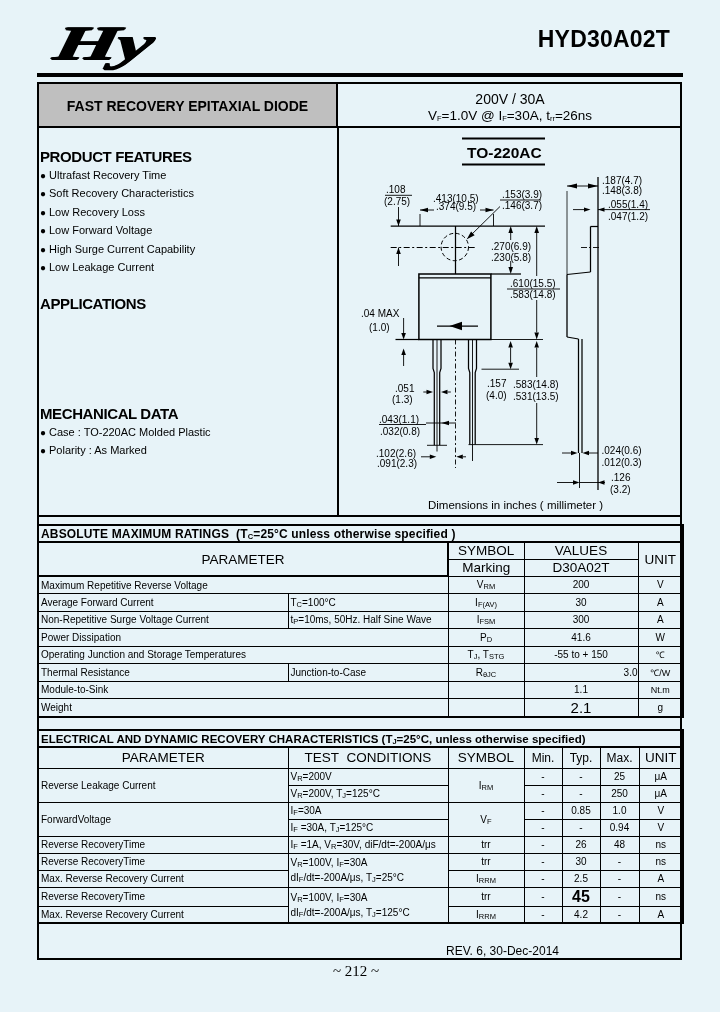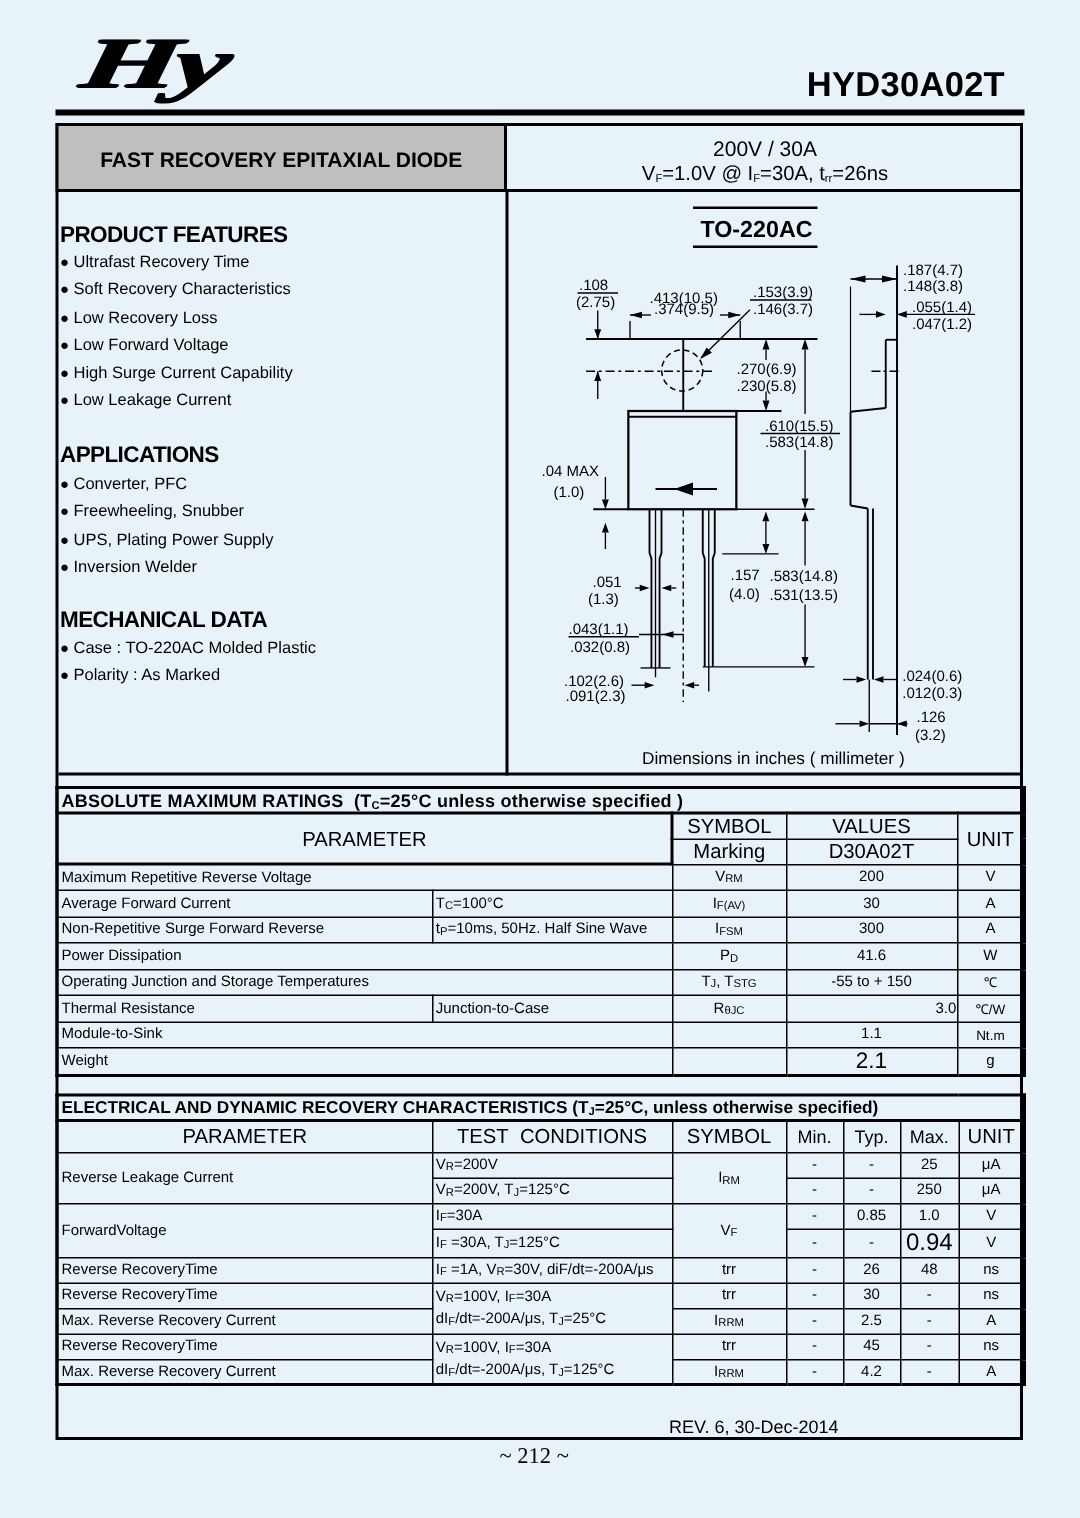--- a/index.html
+++ b/index.html
@@ -2,21 +2,21 @@
 <html><head>
 <meta charset="utf-8">
 <style>
   html,body{margin:0;padding:0;}
   .page{position:relative;width:720px;height:1012px;background:#e7f3f8;
         font-family:"Liberation Sans",sans-serif;color:#000;overflow:hidden;}
   .abs{position:absolute;}
   .logo{left:60px;top:15px;font-family:"Liberation Serif",serif;
         font-style:italic;font-weight:bold;font-size:48px;letter-spacing:-2px;
         transform:scaleX(1.75) skewX(-6deg);transform-origin:0 0;}
-  .title{right:50px;top:43px;font-size:23px;font-weight:bold;letter-spacing:0.2px;}
+  .title{right:50px;top:26px;font-size:23px;font-weight:bold;letter-spacing:0.2px;}
   .rule{left:37px;top:73px;width:646px;height:3.5px;background:#000;}
   .outer{left:37px;top:82px;width:645px;height:878px;border:2px solid #000;box-sizing:border-box;}
   .grayc{left:37px;top:82px;width:301px;height:46px;background:#bfbfbf;
          border:2px solid #000;box-sizing:border-box;text-align:center;
          font-weight:bold;font-size:14px;line-height:44px;}
   .hdrR{left:338px;top:91px;width:344px;text-align:center;font-size:14px;line-height:16px;}
   .hline{background:#000;}
   .vdiv{left:337px;top:128px;width:2px;height:389px;background:#000;}
   .sect{font-weight:bold;font-size:15px;letter-spacing:-0.4px;}
   .blist{font-size:11px;white-space:nowrap;}
@@ -47,26 +47,20 @@
   <div class="abs sect" style="left:40px;top:148px;">PRODUCT FEATURES</div>
   <div class="abs blist" style="left:40px;top:169px;">
     <div><span class="b">●</span>Ultrafast Recovery Time</div>
     <div><span class="b">●</span>Soft Recovery Characteristics</div>
     <div><span class="b">●</span>Low Recovery Loss</div>
     <div><span class="b">●</span>Low Forward Voltage</div>
     <div><span class="b">●</span>High Surge Current Capability</div>
     <div><span class="b">●</span>Low Leakage Current</div>
   </div>
   <div class="abs sect" style="left:40px;top:295px;">APPLICATIONS</div>
-  <div class="abs blist" style="left:40px;top:317px;">
-    <div><span class="b">●</span>Converter, PFC</div>
-    <div><span class="b">●</span>Freewheeling, Snubber</div>
-    <div><span class="b">●</span>UPS, Plating Power Supply</div>
-    <div><span class="b">●</span>Inversion Welder</div>
-  </div>
   <div class="abs sect" style="left:40px;top:405px;">MECHANICAL DATA</div>
   <div class="abs blist" style="left:40px;top:425.5px;">
     <div><span class="b">●</span>Case : TO-220AC Molded Plastic</div>
     <div><span class="b">●</span>Polarity : As Marked</div>
   </div>
 
   <svg class="abs" style="left:337px;top:127px;" width="345" height="390" viewBox="337 127 345 390" fill="none" stroke="#000" stroke-width="1.25" font-family="Liberation Sans, sans-serif" font-size="10">
 
     <line x1="462" y1="138.5" x2="545" y2="138.5" stroke-width="1.8"></line>
     <line x1="462" y1="164.5" x2="545" y2="164.5" stroke-width="1.8"></line>
@@ -243,21 +237,21 @@
           <td class="c" style="font-size:10px;border-right:2px solid #000;">V</td>
         </tr>
     <tr style="height:17.5px;">
           <td style="border-left:2px solid #000;">Average Forward Current</td>
           <td>T<sub>C</sub>=100°C</td>
           <td class="c" style="font-size:10px;">I<sub>F(AV)</sub></td>
           <td class="c" style="font-size:10px;">30</td>
           <td class="c" style="font-size:10px;border-right:2px solid #000;">A</td>
         </tr>
     <tr style="height:17.5px;">
-          <td style="border-left:2px solid #000;">Non-Repetitive Surge Forward Reverse</td>
+          <td style="border-left:2px solid #000;">Non-Repetitive Surge Voltage Current</td>
           <td>t<sub>P</sub>=10ms, 50Hz. Half Sine Wave</td>
           <td class="c" style="font-size:10px;">I<sub>FSM</sub></td>
           <td class="c" style="font-size:10px;">300</td>
           <td class="c" style="font-size:10px;border-right:2px solid #000;">A</td>
         </tr>
     <tr style="height:17.5px;">
           <td colspan="2" style="border-left:2px solid #000;">Power Dissipation</td>
           <td class="c" style="font-size:10px;">P<sub>D</sub></td>
           <td class="c" style="font-size:10px;">41.6</td>
           <td class="c" style="font-size:10px;border-right:2px solid #000;">W</td>
@@ -335,21 +329,21 @@
           <td rowspan="2" class="c" style="font-size:10px;">V<sub>F</sub></td>
           <td class="c" style="font-size:10px;">-</td>
           <td class="c" style="font-size:10px;">0.85</td>
           <td class="c" style="font-size:10px;">1.0</td>
           <td class="c" style="font-size:10px;border-right:2px solid #000;">V</td>
         </tr>
     <tr style="height:17px;">
           <td style="font-size:10px;">I<sub>F</sub> =30A, T<sub>J</sub>=125°C</td>
           <td class="c" style="font-size:10px;">-</td>
           <td class="c" style="font-size:10px;">-</td>
-          <td class="c" style="font-size:16px;margin-top:27px;">0.94</td>
+          <td class="c" style="font-size:10px;margin-top:27px;">0.94</td>
           <td class="c" style="font-size:10px;border-right:2px solid #000;">V</td>
         </tr>
     <tr style="height:17px;">
           <td style="border-left:2px solid #000;">Reverse RecoveryTime</td>
           <td style="font-size:10px;">I<sub>F</sub> =1A, V<sub>R</sub>=30V, diF/dt=-200A/μs</td>
           <td class="c" style="font-size:10px;">trr</td>
           <td class="c" style="font-size:10px;">-</td>
           <td class="c" style="font-size:10px;">26</td>
           <td class="c" style="font-size:10px;">48</td>
           <td class="c" style="font-size:10px;border-right:2px solid #000;">ns</td>
@@ -369,21 +363,21 @@
           <td class="c" style="font-size:10px;">-</td>
           <td class="c" style="font-size:10px;">2.5</td>
           <td class="c" style="font-size:10px;">-</td>
           <td class="c" style="font-size:10px;border-right:2px solid #000;">A</td>
         </tr>
     <tr style="height:17px;">
           <td style="border-left:2px solid #000;">Reverse RecoveryTime</td>
           <td rowspan="2" style="font-size:10px;line-height:15px;border-bottom:2px solid #000;">V<sub>R</sub>=100V, I<sub>F</sub>=30A<br>dI<sub>F</sub>/dt=-200A/μs, T<sub>J</sub>=125°C</td>
           <td class="c" style="font-size:10px;">trr</td>
           <td class="c" style="font-size:10px;">-</td>
-          <td class="c" style="font-size:10px;">45</td>
+          <td class="c" style="font-size:16px;font-weight:bold;">45</td>
           <td class="c" style="font-size:10px;">-</td>
           <td class="c" style="font-size:10px;border-right:2px solid #000;">ns</td>
         </tr>
     <tr style="height:17px;">
           <td style="border-left:2px solid #000;border-bottom:2px solid #000;">Max. Reverse Recovery Current</td>
           <td class="c" style="font-size:10px;border-bottom:2px solid #000;">I<sub>RRM</sub></td>
           <td class="c" style="font-size:10px;border-bottom:2px solid #000;">-</td>
           <td class="c" style="font-size:10px;border-bottom:2px solid #000;">4.2</td>
           <td class="c" style="font-size:10px;border-bottom:2px solid #000;">-</td>
           <td class="c" style="font-size:10px;border-right:2px solid #000;border-bottom:2px solid #000;">A</td>

